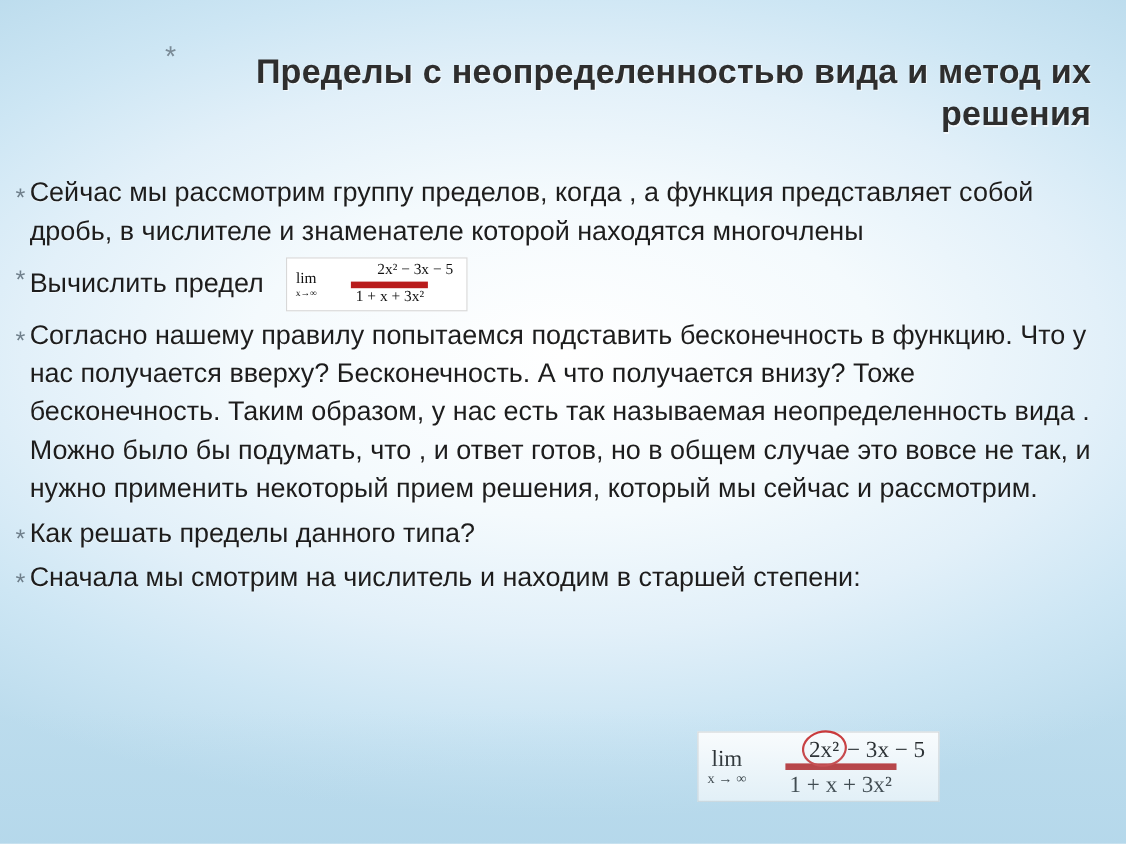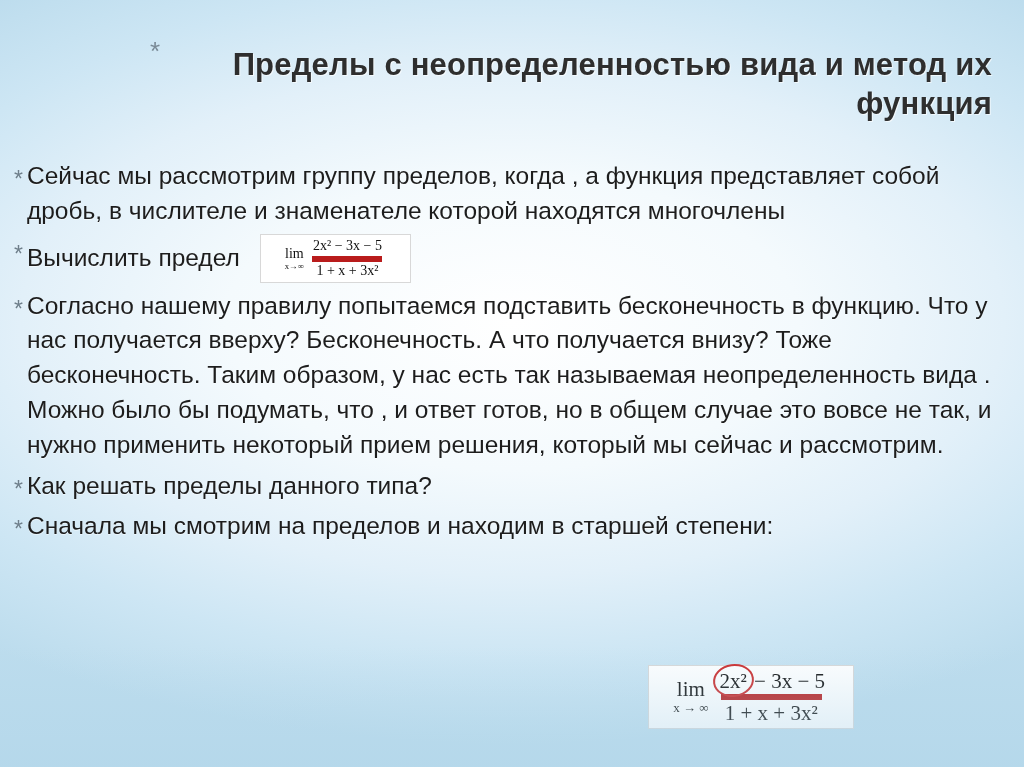--- a/index.html
+++ b/index.html
@@ -88,21 +88,21 @@
     gap: 20px;
     flex-wrap: wrap;
   }
 
   
   .formula {
     display: inline-flex;
     align-items: center;
     background: #ffffff;
     border: 1px solid #d8d8d8;
-    padding: 3px 24px;
+    padding: 3px 8px;
     font-family: "Liberation Serif", serif;
     color: #111;
     white-space: nowrap;
   }
   .formula.small { font-size: 14px; }
   .formula.big { font-size: 21px; }
 
   .lim {
     display: inline-flex;
     flex-direction: column;
@@ -112,21 +112,21 @@
   }
   .lim .lim-top { font-size: 1em; }
   .lim .lim-sub { font-size: 0.62em; margin-top: 1px; }
 
   .frac {
     display: inline-flex;
     flex-direction: column;
     align-items: center;
     line-height: 1.15;
   }
-  .frac .num { padding: 0 4px 1px 4px; }
+  .frac .num { padding: 0 4px 1px 4px; margin-left: 46px; }
   .frac .den { padding: 1px 4px 0 4px; border-top: 6px solid #b91c1c; }
 
   .circled {
     position: relative;
     display: inline-block;
     padding: 0 2px;
   }
   .circled::before {
     content: "";
     position: absolute;
@@ -142,21 +142,21 @@
     bottom: 38px;
   }
 </style>
 </head>
 <body>
 
 <div class="slide">
 
   <div class="title-row">
     <span class="title-bullet">*</span>
-    <h1 class="title-text">Пределы с неопределенностью вида  и метод их функция</h1>
+    <h1 class="title-text">Пределы с неопределенностью вида  и метод их решения</h1>
   </div>
 
   <div class="body">
 
     <div class="item">
       <span class="bullet">*</span>
       <div class="para">Сейчас мы рассмотрим группу пределов, когда , а функция представляет собой дробь, в числителе и знаменателе которой находятся многочлены</div>
     </div>
 
     <div class="item">
@@ -181,21 +181,21 @@
       <div class="para">Согласно нашему правилу попытаемся подставить бесконечность в функцию. Что у нас получается вверху? Бесконечность. А что получается внизу? Тоже бесконечность. Таким образом, у нас есть так называемая неопределенность вида . Можно было бы подумать, что , и ответ готов, но в общем случае это вовсе не так, и нужно применить некоторый прием решения, который мы сейчас и рассмотрим.</div>
     </div>
 
     <div class="item">
       <span class="bullet">*</span>
       <div class="para">Как решать пределы данного типа?</div>
     </div>
 
     <div class="item">
       <span class="bullet">*</span>
-      <div class="para">Сначала мы смотрим на пределов и находим  в старшей степени:</div>
+      <div class="para">Сначала мы смотрим на числитель и находим  в старшей степени:</div>
     </div>
 
   </div>
 
   <div class="formula-bottom">
     <span class="formula big">
       <span class="lim">
         <span class="lim-top">lim</span>
         <span class="lim-sub">x → ∞</span>
       </span>

